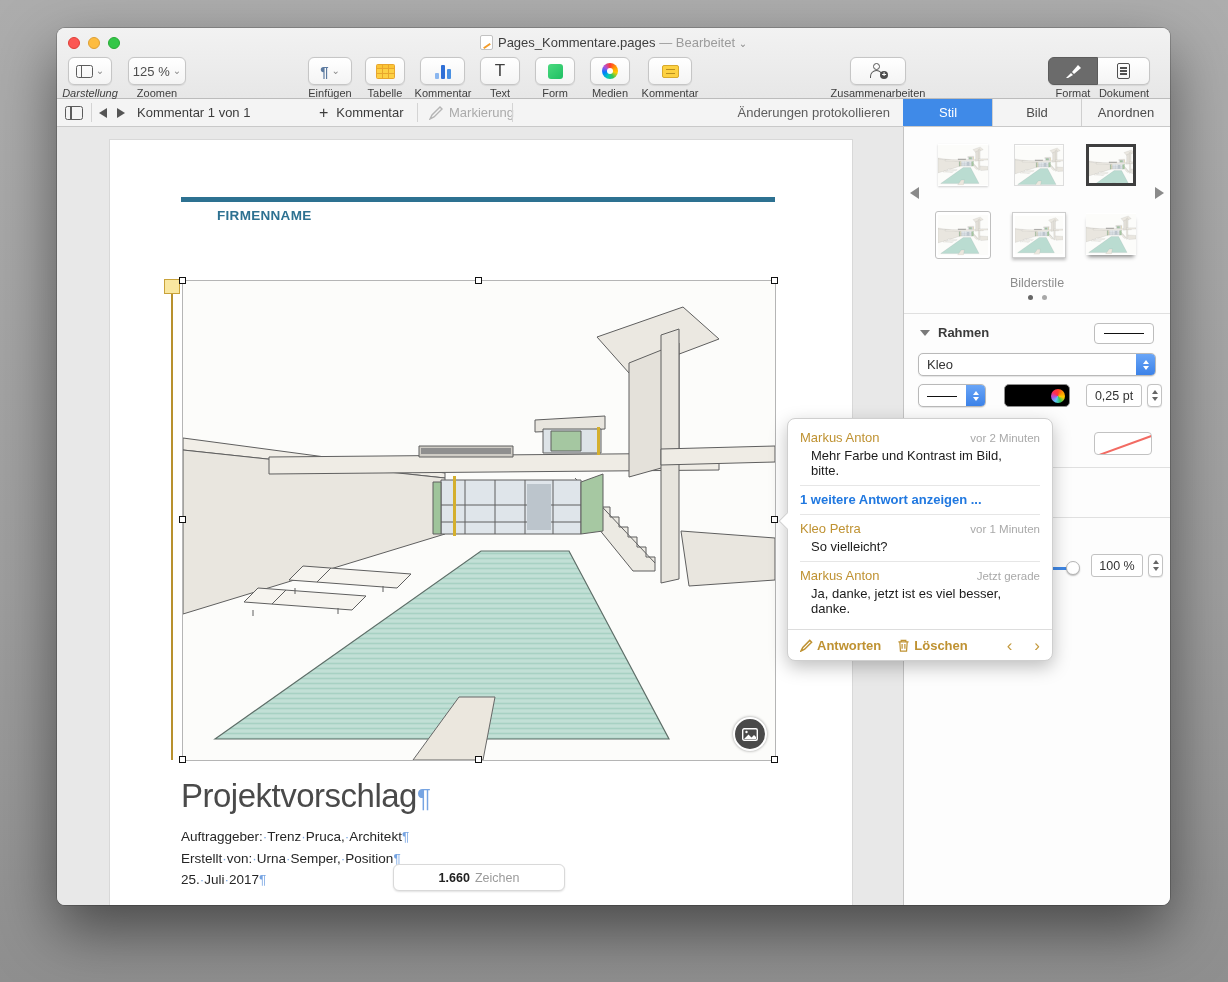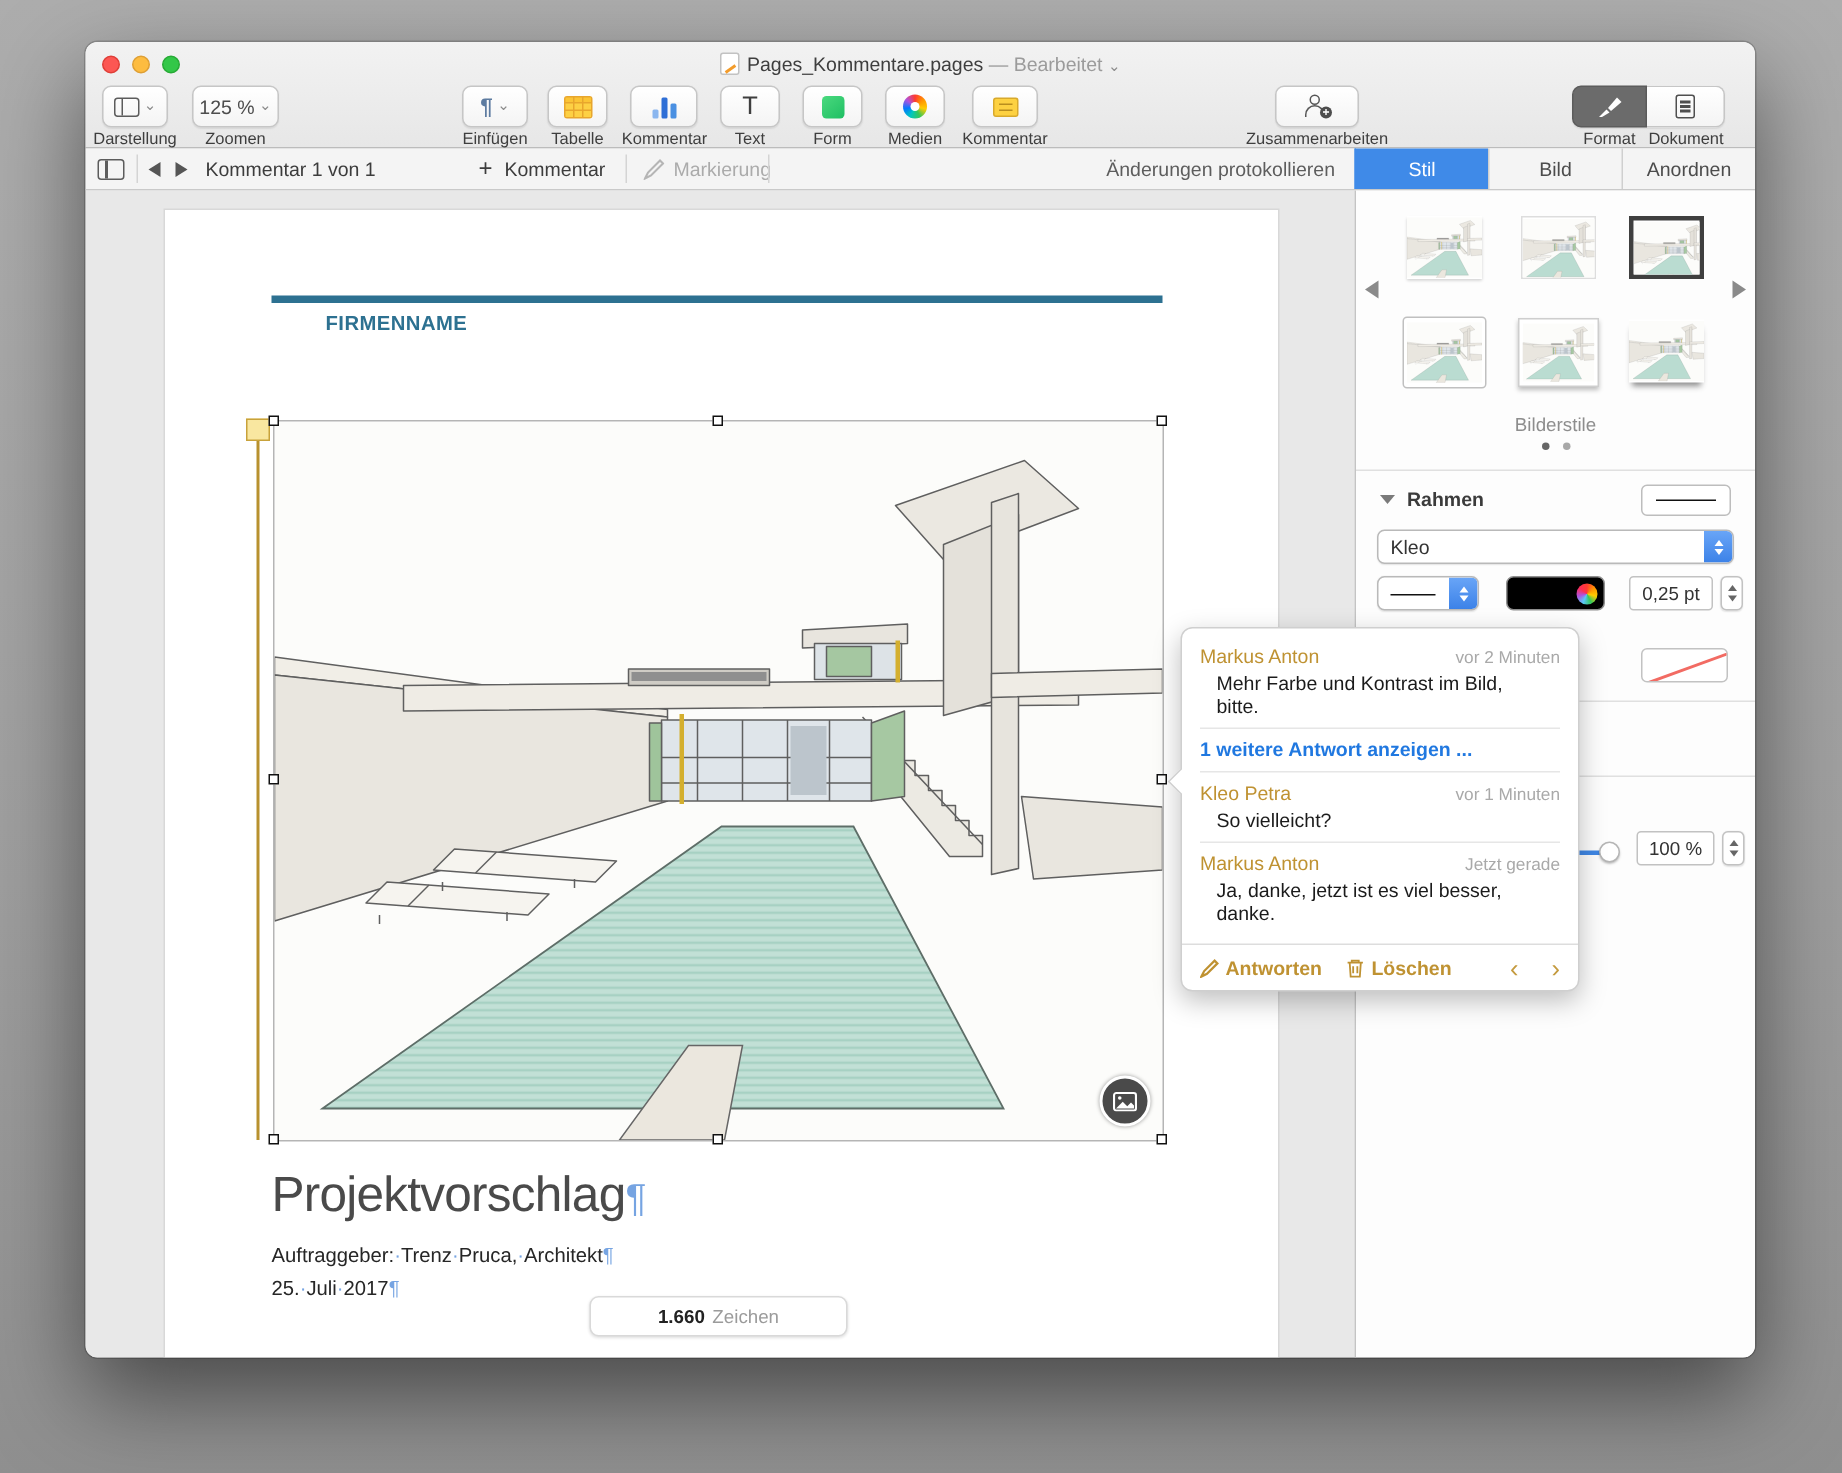--- a/index.html
+++ b/index.html
@@ -218,21 +218,21 @@
     <div class="titletext">
       <span class="doc-mini-icon"></span><span>Pages_Kommentare.pages</span>
       <span class="muted"><span>— Bearbeitet</span>
       <span class="chev">⌄</span></span>
     </div>
 
     <div class="tb-btn" style="left:11px;width:44px;">
       <span class="view-icon"></span>
       <span class="chev">⌄</span>
     </div>
-    <div class="tb-label" style="left:33px;">Darstellung</div>
+    <div class="tb-label" style="left:33px;font-style:italic;">Darstellung</div>
 
     <div class="tb-btn" style="left:71px;width:58px;">
       <span>125 %</span>
       <span class="chev">⌄</span>
     </div>
     <div class="tb-label" style="left:100px;">Zoomen</div>
 
     <div class="tb-btn" style="left:251px;width:44px;">
       <span class="pilc-icon">¶</span>
       <span class="chev">⌄</span>
@@ -371,20 +371,21 @@
         <svg viewBox="0 0 16 13">
           <rect x="0.7" y="0.7" width="14.6" height="11.6" rx="1.5" fill="none" stroke="#fff" stroke-width="1.4"></rect>
           <circle cx="4.5" cy="4" r="1.2" fill="#fff"></circle>
           <path d="M2,11 L6.5,6.5 L9.5,9.5 L12,7 L14,9 L14,11 Z" fill="#fff"></path>
         </svg>
       </div>
 
       <div class="doc-heading"><span>Projektvorschlag</span><span class="mk">¶</span></div>
       <div class="doc-lines">
           <div><span>Auftraggeber:</span><span class="mk">·</span><span>Trenz</span><span class="mk">·</span><span>Pruca,</span><span class="mk">·</span><span>Architekt</span><span class="mk">¶</span></div>
+          <div><span>Erstellt</span><span class="mk">·</span><span>von:</span><span class="mk">·</span><span>Urna</span><span class="mk">·</span><span>Semper,</span><span class="mk">·</span><span>Position</span><span class="mk">¶</span></div>
           <div><span>25.</span><span class="mk">·</span><span>Juli</span><span class="mk">·</span><span>2017</span><span class="mk">¶</span></div>
         </div>
 
       <div class="count-badge">
         <b>1.660</b>
         <span>Zeichen</span>
       </div>
     </div>
 
     <div class="sidebar">

